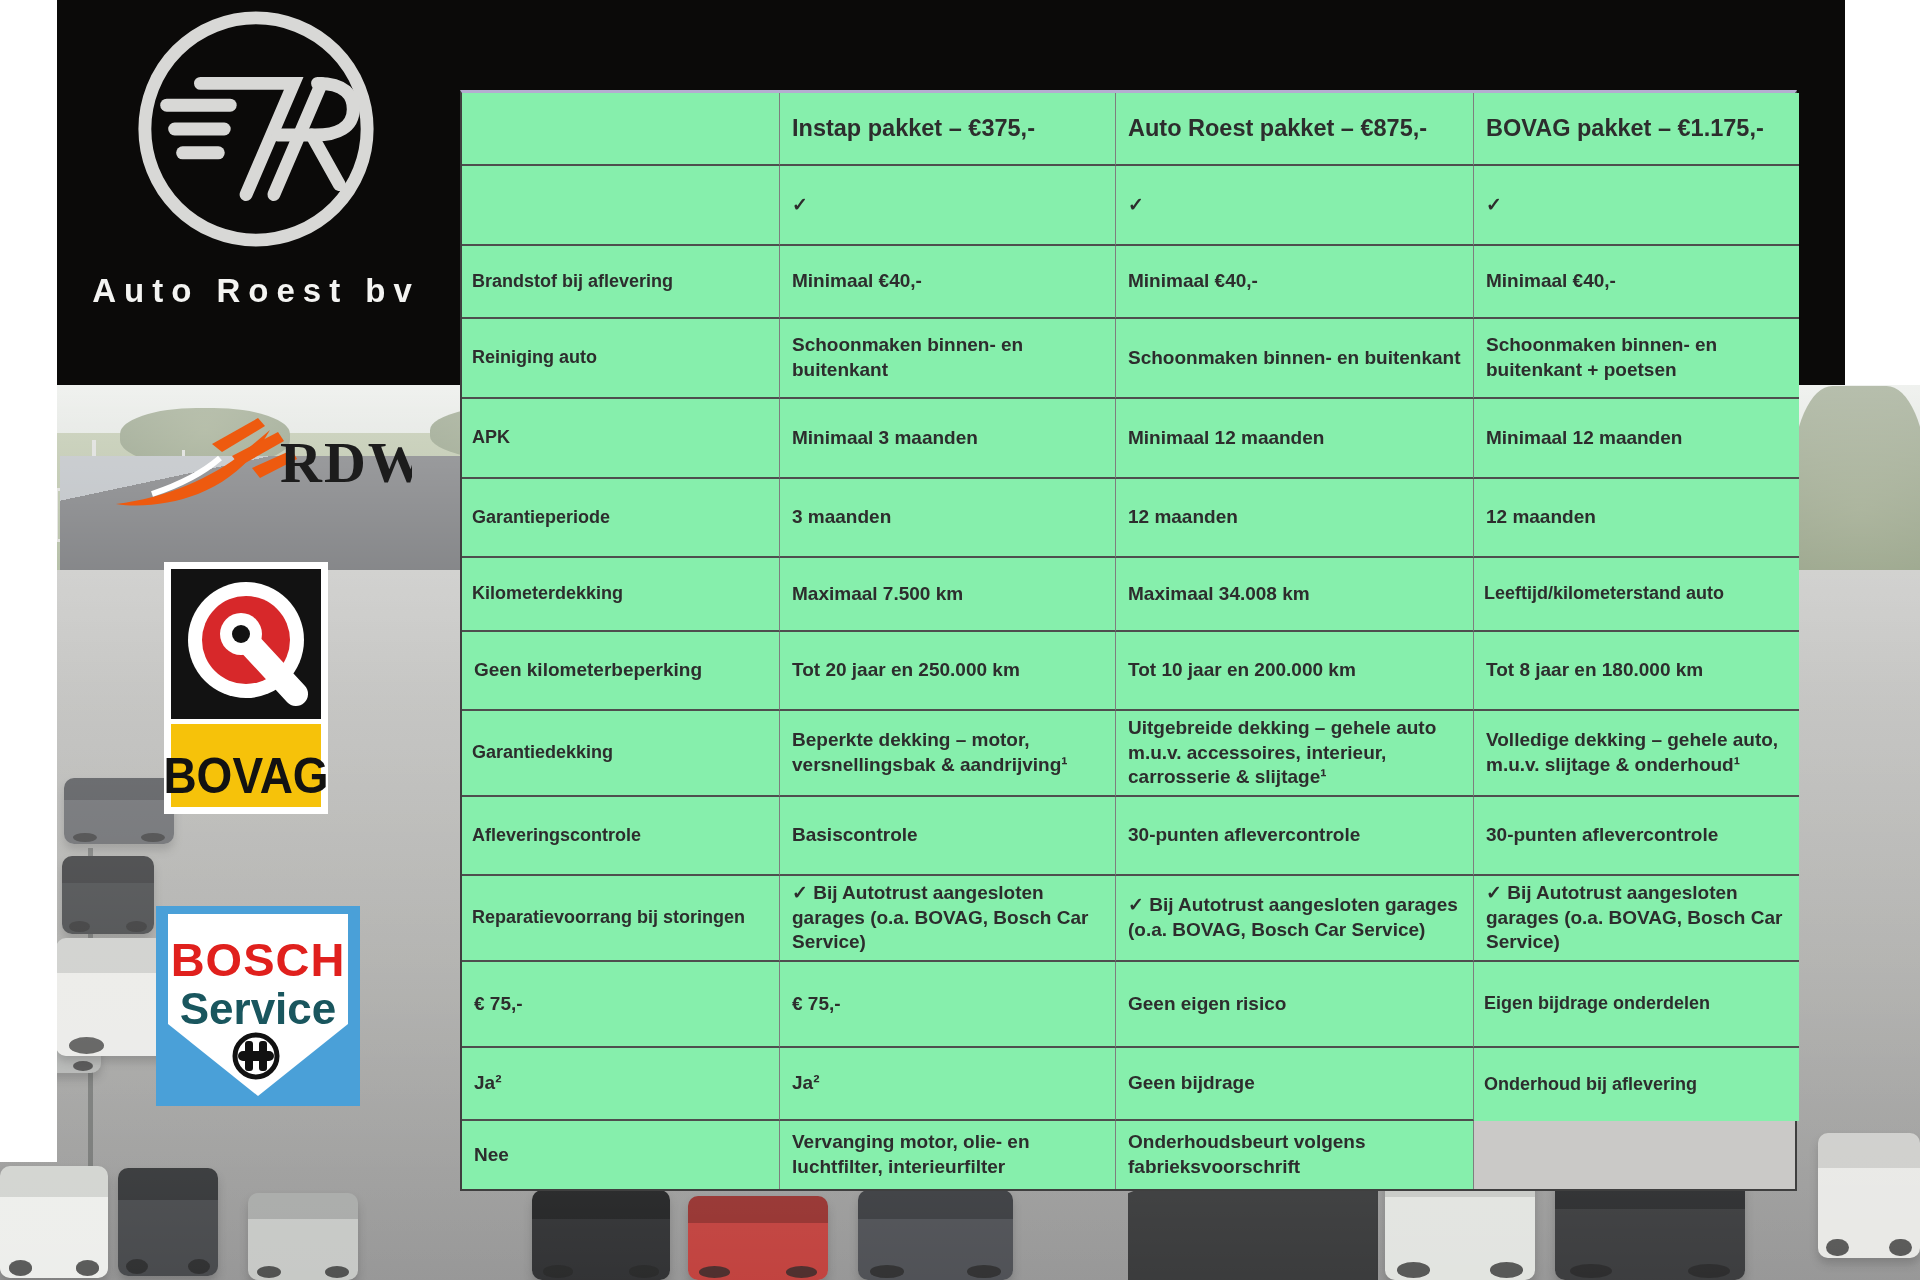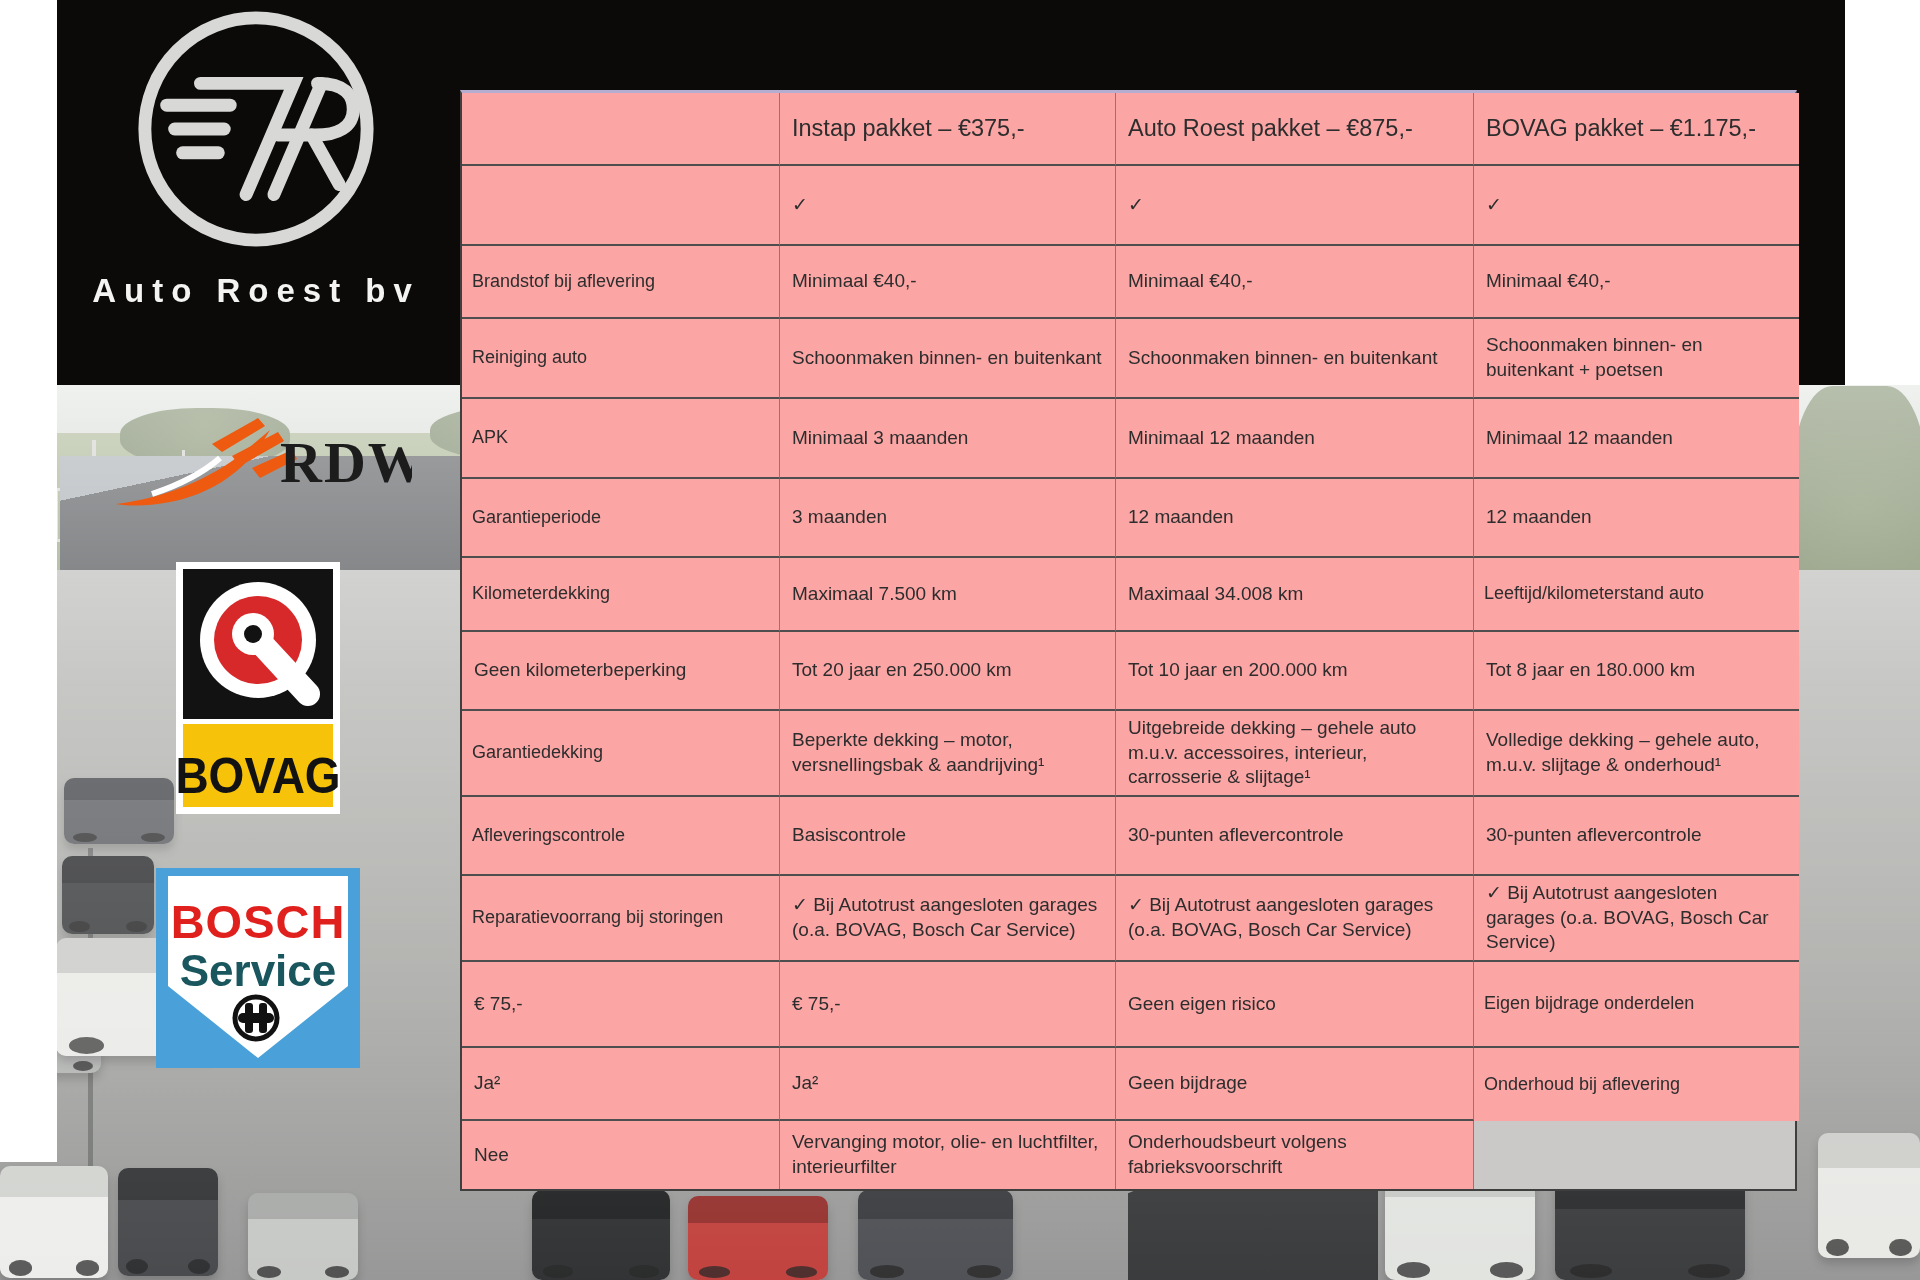--- a/index.html
+++ b/index.html
@@ -32,31 +32,31 @@
   .white-tr{position:absolute;left:1845px;top:0;width:75px;height:385px;background:#ffffff;}
   .brand-band{position:absolute;left:57px;top:0;width:1788px;height:385px;background:#0b0a09;}
 
   
   .ar-logo{position:absolute;left:57px;top:0;width:398px;height:385px;display:flex;flex-direction:column;
            align-items:center;justify-content:flex-start;box-sizing:border-box;}
   .ar-name{color:#f4f4f2;font-size:33px;font-weight:bold;letter-spacing:8px;margin-top:14px;white-space:nowrap;}
 
   
   .rdw{position:absolute;left:112px;top:416px;width:300px;height:100px;}
-  .bovag{position:absolute;left:176px;top:562px;width:164px;height:252px;}
-  .bosch{position:absolute;left:156px;top:868px;width:224px;height:200px;}
+  .bovag{position:absolute;left:164px;top:562px;width:164px;height:252px;}
+  .bosch{position:absolute;left:156px;top:906px;width:224px;height:200px;}
 
   
   .ptable{position:absolute;left:460px;top:90px;width:1337px;background:#cac9c7;
           display:grid;grid-template-columns:318px 336px 358px 325px;
           grid-template-rows:73px 80px 73px 80px 80px 79px 74px 79px 86px 79px 86px 86px 73px 68px;
           border:2px solid #3f3f3f;border-top:3px solid #b4add0;box-sizing:border-box;}
   .tc{box-sizing:border-box;border-bottom:2px solid #4e4e4e;border-right:1px solid #7e7e7e;
-      display:flex;align-items:center;color:#2d2d2d;font-weight:normal;line-height:1.3;
-      padding:6px 12px 6px 12px;background:#fca5a5;}
+      display:flex;align-items:center;color:#2d2d2d;font-weight:bold;line-height:1.3;
+      padding:6px 12px 6px 12px;background:#86efac;}
   .tc:nth-child(4n){border-right:none;}
   .tc.lastrow{border-bottom:none;}
   .tc.label{font-size:18px;padding-left:10px;}
   .tc.val{font-size:19px;}
   .tc.head{font-size:23.5px;}
 </style>
 </head>
 <body>
 
 <div class="canvas">

